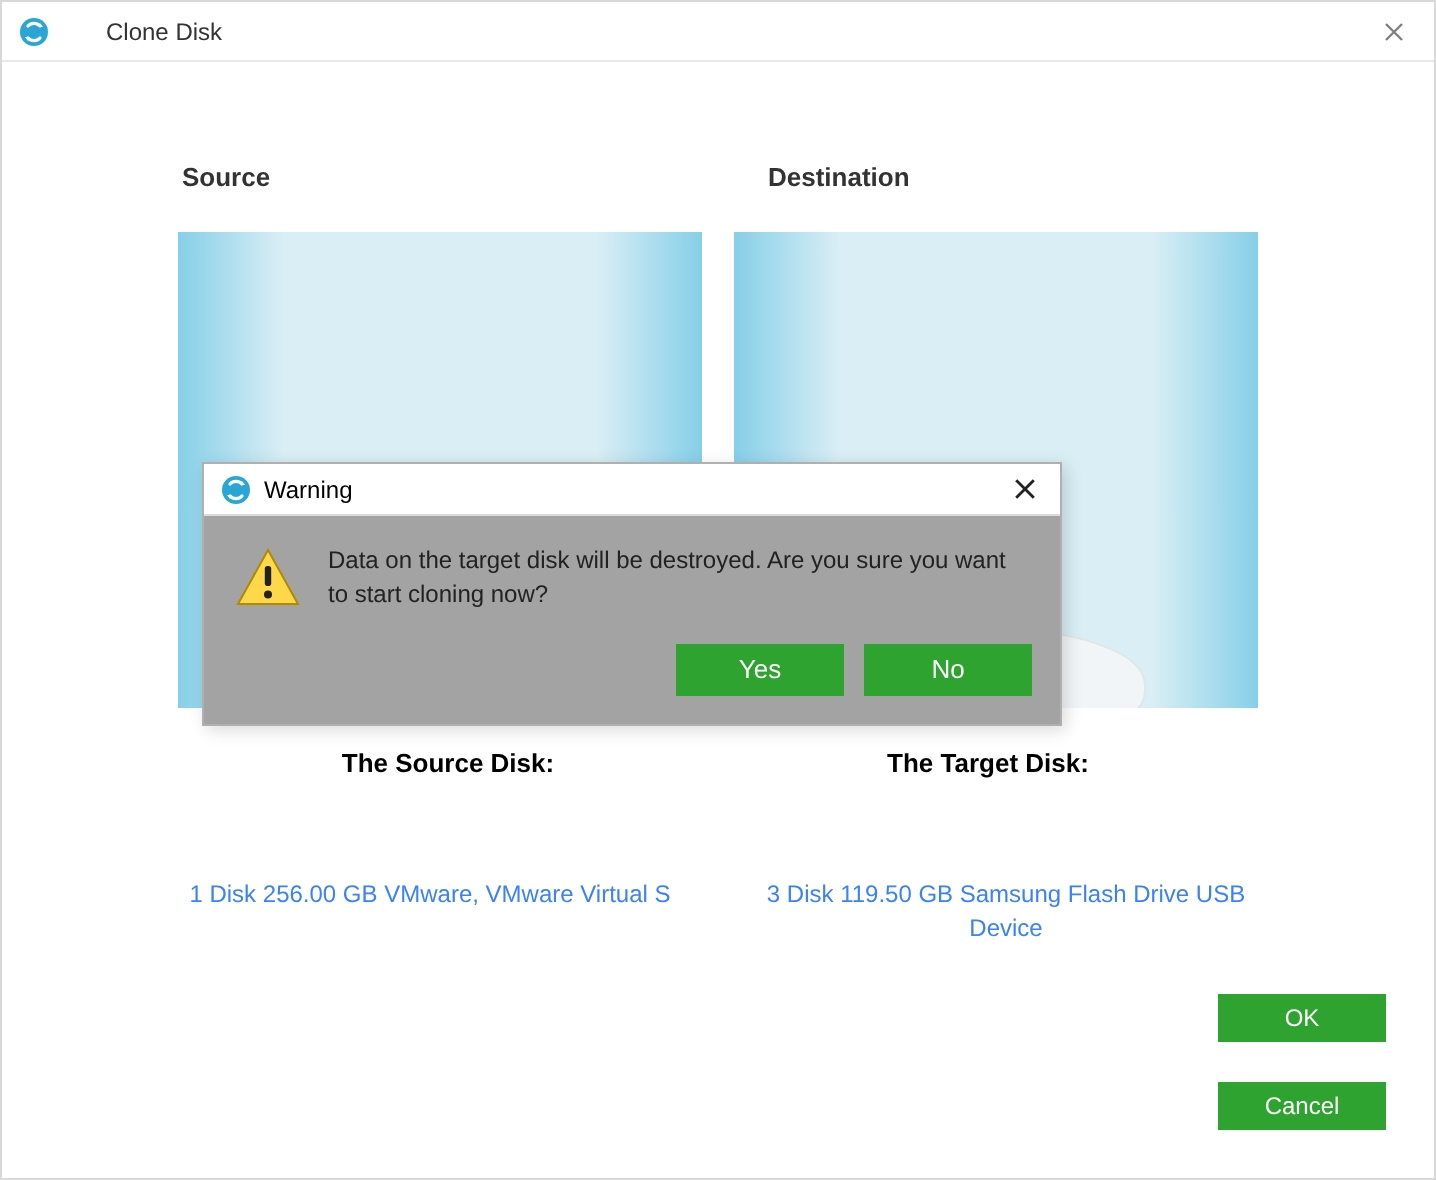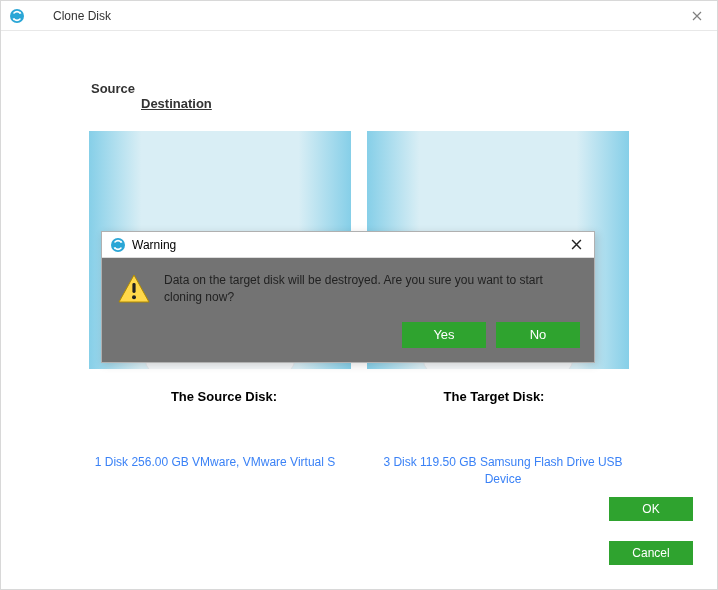--- a/index.html
+++ b/index.html
@@ -41,29 +41,28 @@
     cursor: pointer;
     margin: 0 -8px 0 0;
   }
   .content {
     position: absolute;
     top: 30px; left: 0; right: 0; bottom: 0;
   }
   .headers {
     display: flex;
     padding: 50px 90px 20px 90px;
-    flex-direction: column;
   }
   .headers > div {
     flex: 1;
     font-weight: bold;
     font-size: 13px;
     color: #333;
   }
-  .headers .dest { padding-left: 50px; text-decoration: underline; }
+  .headers .dest { padding-left: 50px; }
   .panels {
     display: flex;
     gap: 16px;
     padding: 0 88px;
   }
   .panel {
     flex: 1;
     height: 238px;
     background: linear-gradient(to right, #86cfe8 0%, #d9eef5 20%, #d9eef5 80%, #86cfe8 100%);
     display: flex;
@@ -114,22 +113,22 @@
     color: #fff;
     border: none;
     font-size: 12px;
     display: flex; align-items: center; justify-content: center;
     cursor: pointer;
   }
   
   .dialog {
     position: absolute;
     left: 100px; top: 230px;
-    width: 494px;
-    background: #737373;
+    width: 430px;
+    background: #a3a3a3;
     border: 1px solid #b0b0b0;
     box-shadow: 2px 2px 8px rgba(0,0,0,0.15);
   }
   .dialog .dlg-titlebar {
     height: 26px;
     background: #fff;
     display: flex; align-items: center;
     padding: 0 8px;
     font-size: 12px;
     border-bottom: 1px solid #dcdcdc;

